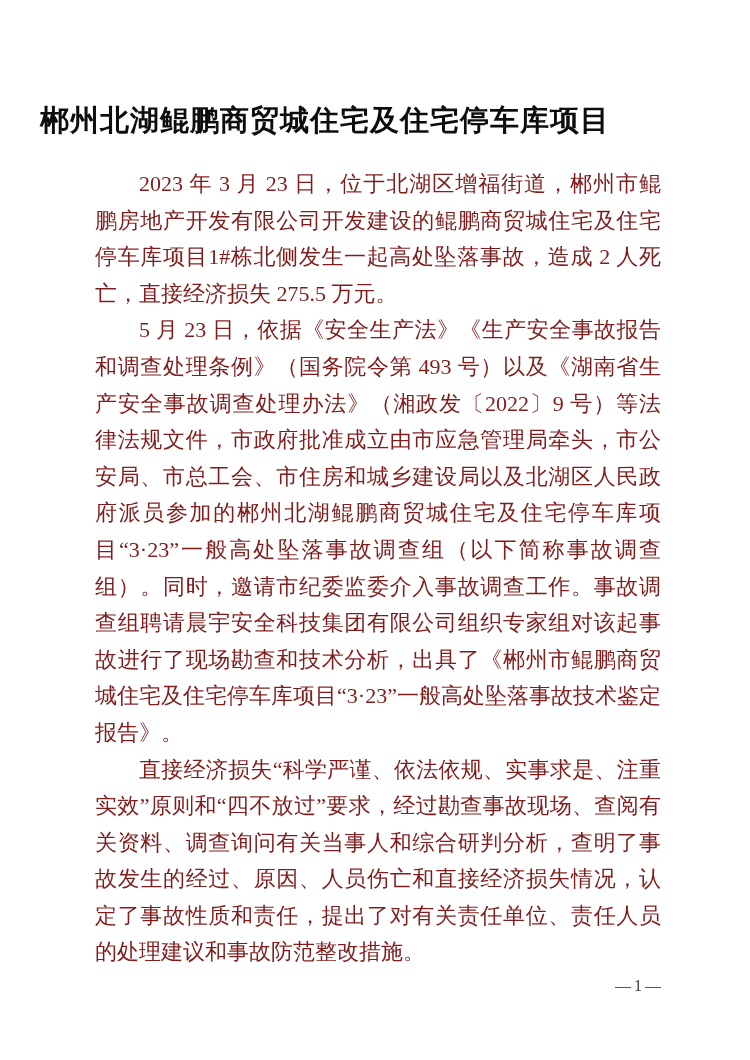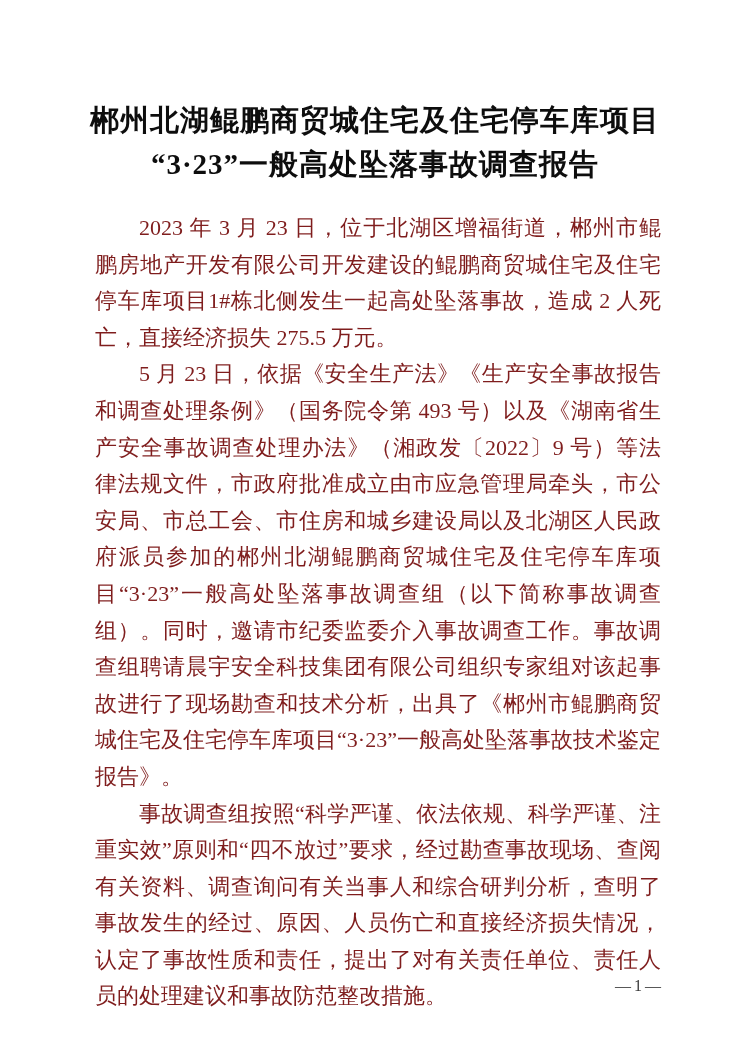--- a/index.html
+++ b/index.html
@@ -13,21 +13,20 @@
     height: 1060px;
     background: #ffffff;
     color: #1c1c1c;
     font-family: "Liberation Serif", "DejaVu Serif", serif;
     overflow: hidden;
     box-sizing: border-box;
   }
   .doc-title {
     margin: 0;
     padding: 98px 40px 0 40px;
-    text-align: center;
     font-size: 29px;
     font-weight: bold;
     line-height: 44px;
     letter-spacing: 1px;
     color: #0d0d0d;
   }
   .doc-title .title-line {
     display: block;
     white-space: nowrap;
   }
@@ -54,24 +53,23 @@
     white-space: nowrap;
   }
 </style>
 </head>
 <body>
 
 <div class="page">
 
   <h1 class="doc-title">
     <span class="title-line">郴州北湖鲲鹏商贸城住宅及住宅停车库项目</span>
-    <span class="title-line">“3·23”一般高处坠落事故调查报告</span>
   </h1>
 
   <div class="doc-body">
     <p>2023 年 3 月 23 日，位于北湖区增福街道，郴州市鲲鹏房地产开发有限公司开发建设的鲲鹏商贸城住宅及住宅停车库项目1#栋北侧发生一起高处坠落事故，造成 2 人死亡，直接经济损失 275.5 万元。</p>
     <p>5 月 23 日，依据《安全生产法》《生产安全事故报告和调查处理条例》（国务院令第 493 号）以及《湖南省生产安全事故调查处理办法》（湘政发〔2022〕9 号）等法律法规文件，市政府批准成立由市应急管理局牵头，市公安局、市总工会、市住房和城乡建设局以及北湖区人民政府派员参加的郴州北湖鲲鹏商贸城住宅及住宅停车库项目“3·23”一般高处坠落事故调查组（以下简称事故调查组）。同时，邀请市纪委监委介入事故调查工作。事故调查组聘请晨宇安全科技集团有限公司组织专家组对该起事故进行了现场勘查和技术分析，出具了《郴州市鲲鹏商贸城住宅及住宅停车库项目“3·23”一般高处坠落事故技术鉴定报告》。</p>
-    <p>事故调查组按照“科学严谨、依法依规、科学严谨、注重实效”原则和“四不放过”要求，经过勘查事故现场、查阅有关资料、调查询问有关当事人和综合研判分析，查明了事故发生的经过、原因、人员伤亡和直接经济损失情况，认定了事故性质和责任，提出了对有关责任单位、责任人员的处理建议和事故防范整改措施。</p>
+    <p>直接经济损失“科学严谨、依法依规、实事求是、注重实效”原则和“四不放过”要求，经过勘查事故现场、查阅有关资料、调查询问有关当事人和综合研判分析，查明了事故发生的经过、原因、人员伤亡和直接经济损失情况，认定了事故性质和责任，提出了对有关责任单位、责任人员的处理建议和事故防范整改措施。</p>
   </div>
 
   <div class="page-number">—1—</div>
 
 </div>
 
 </body></html>

